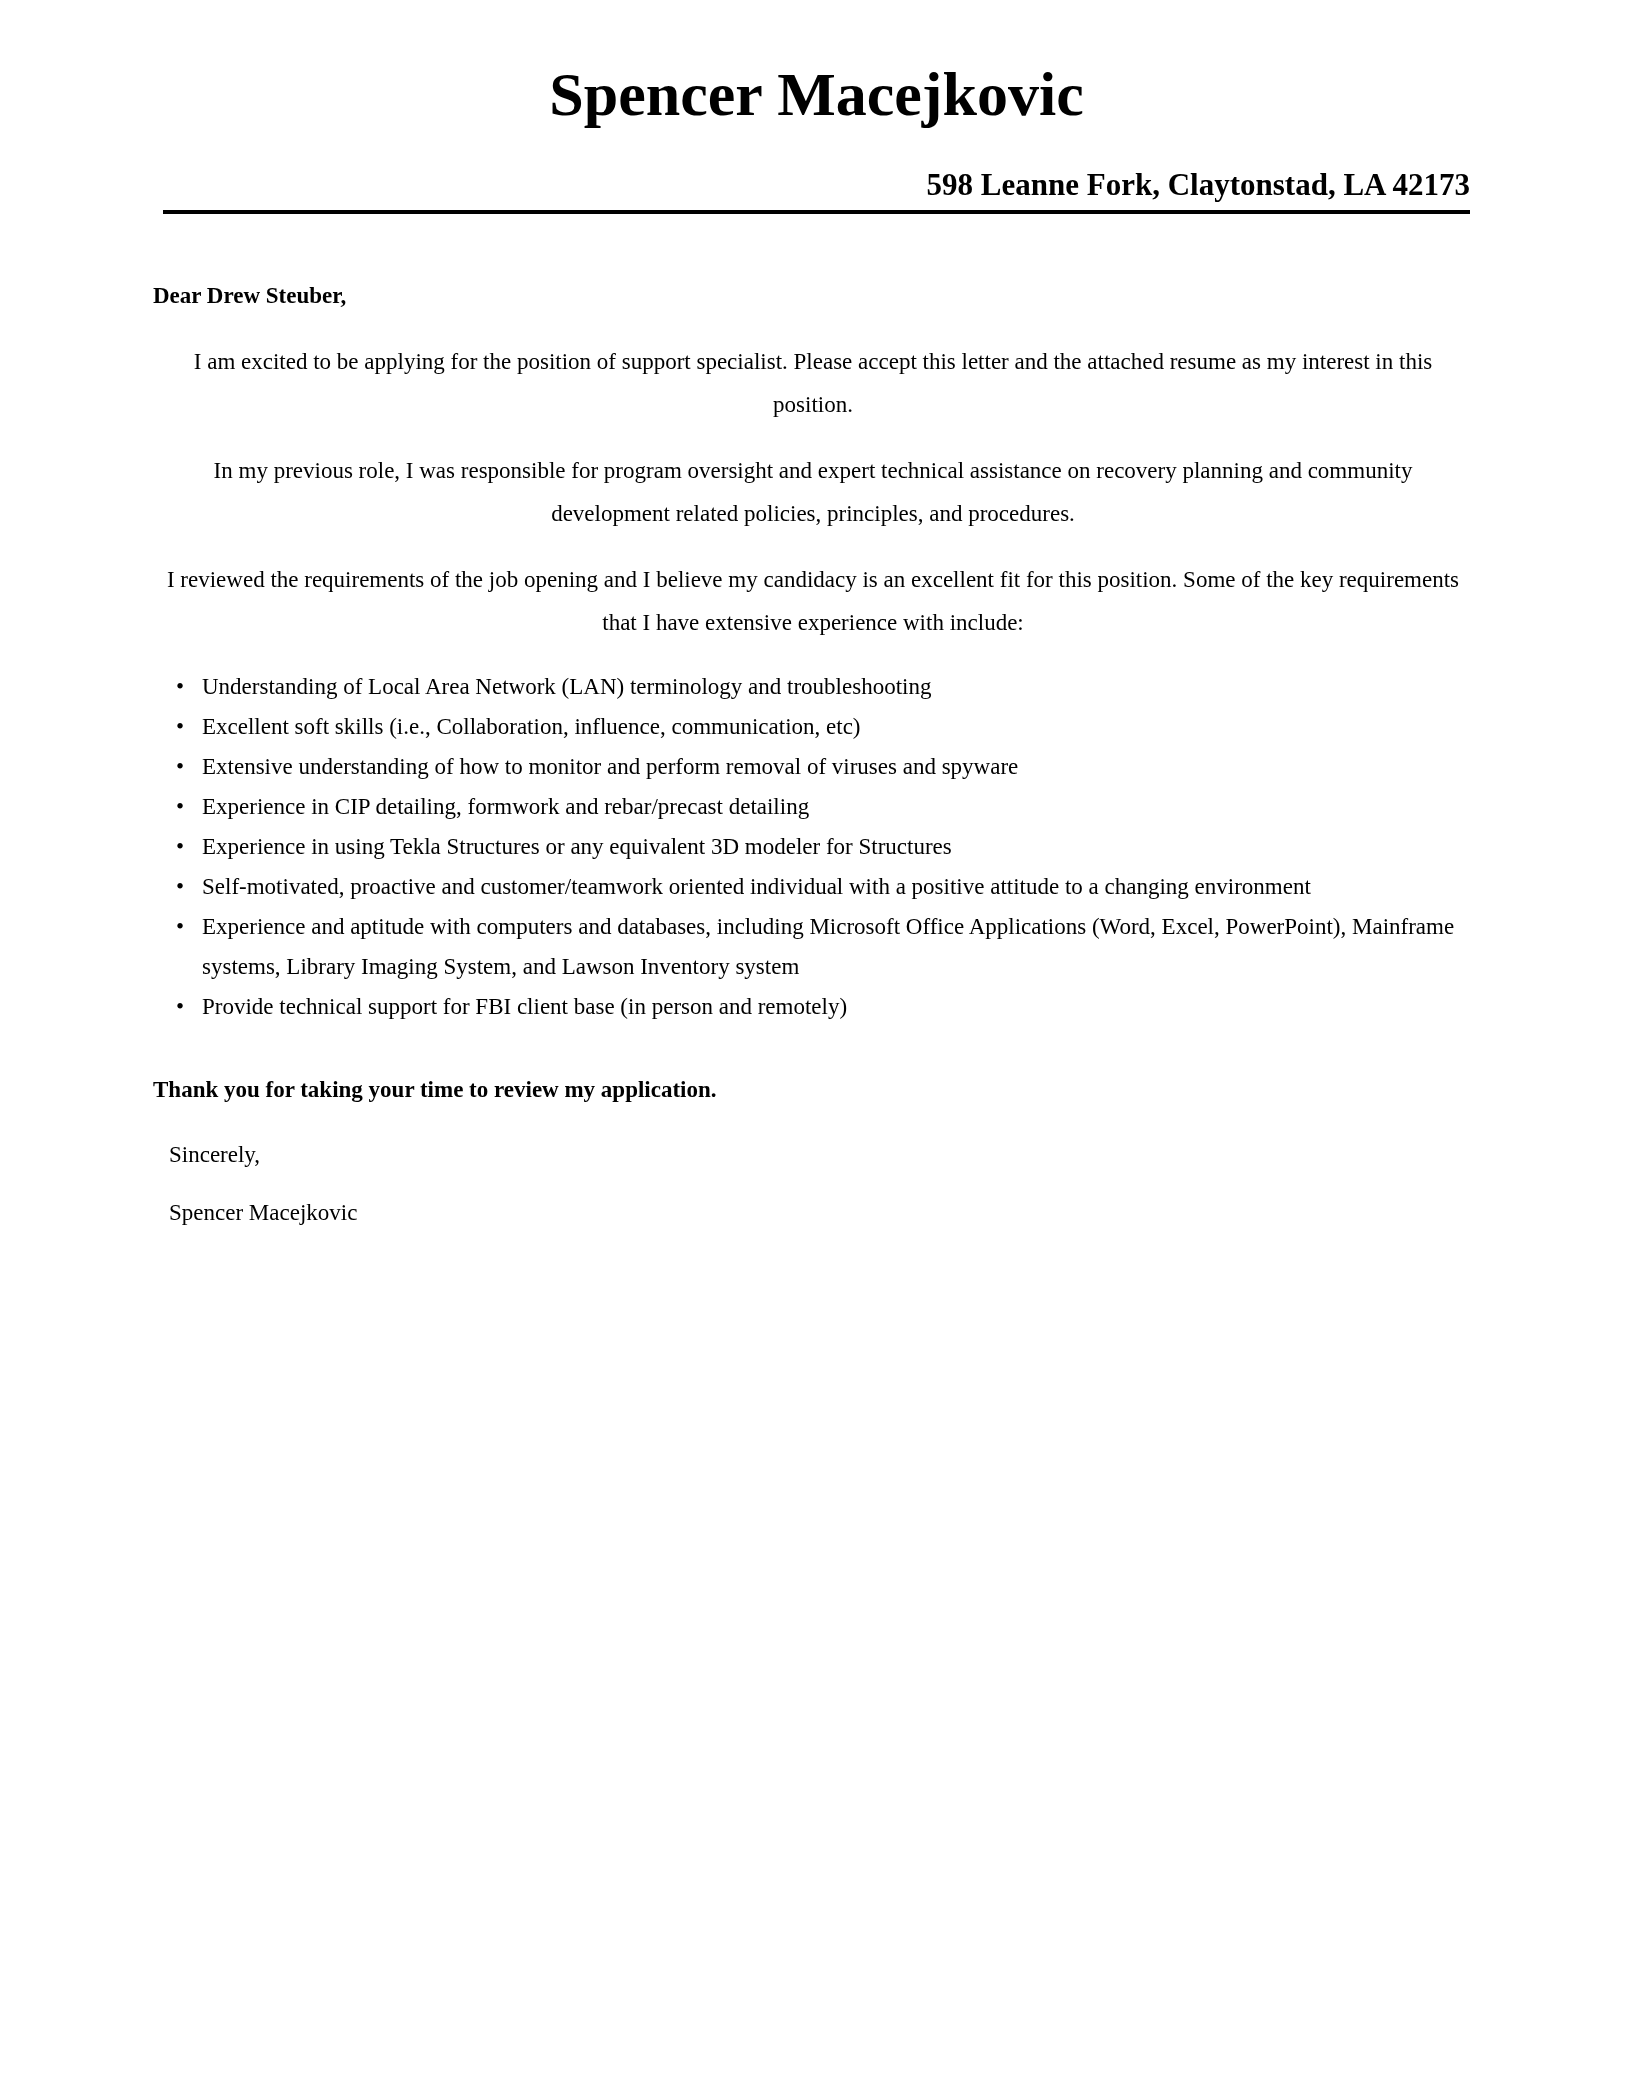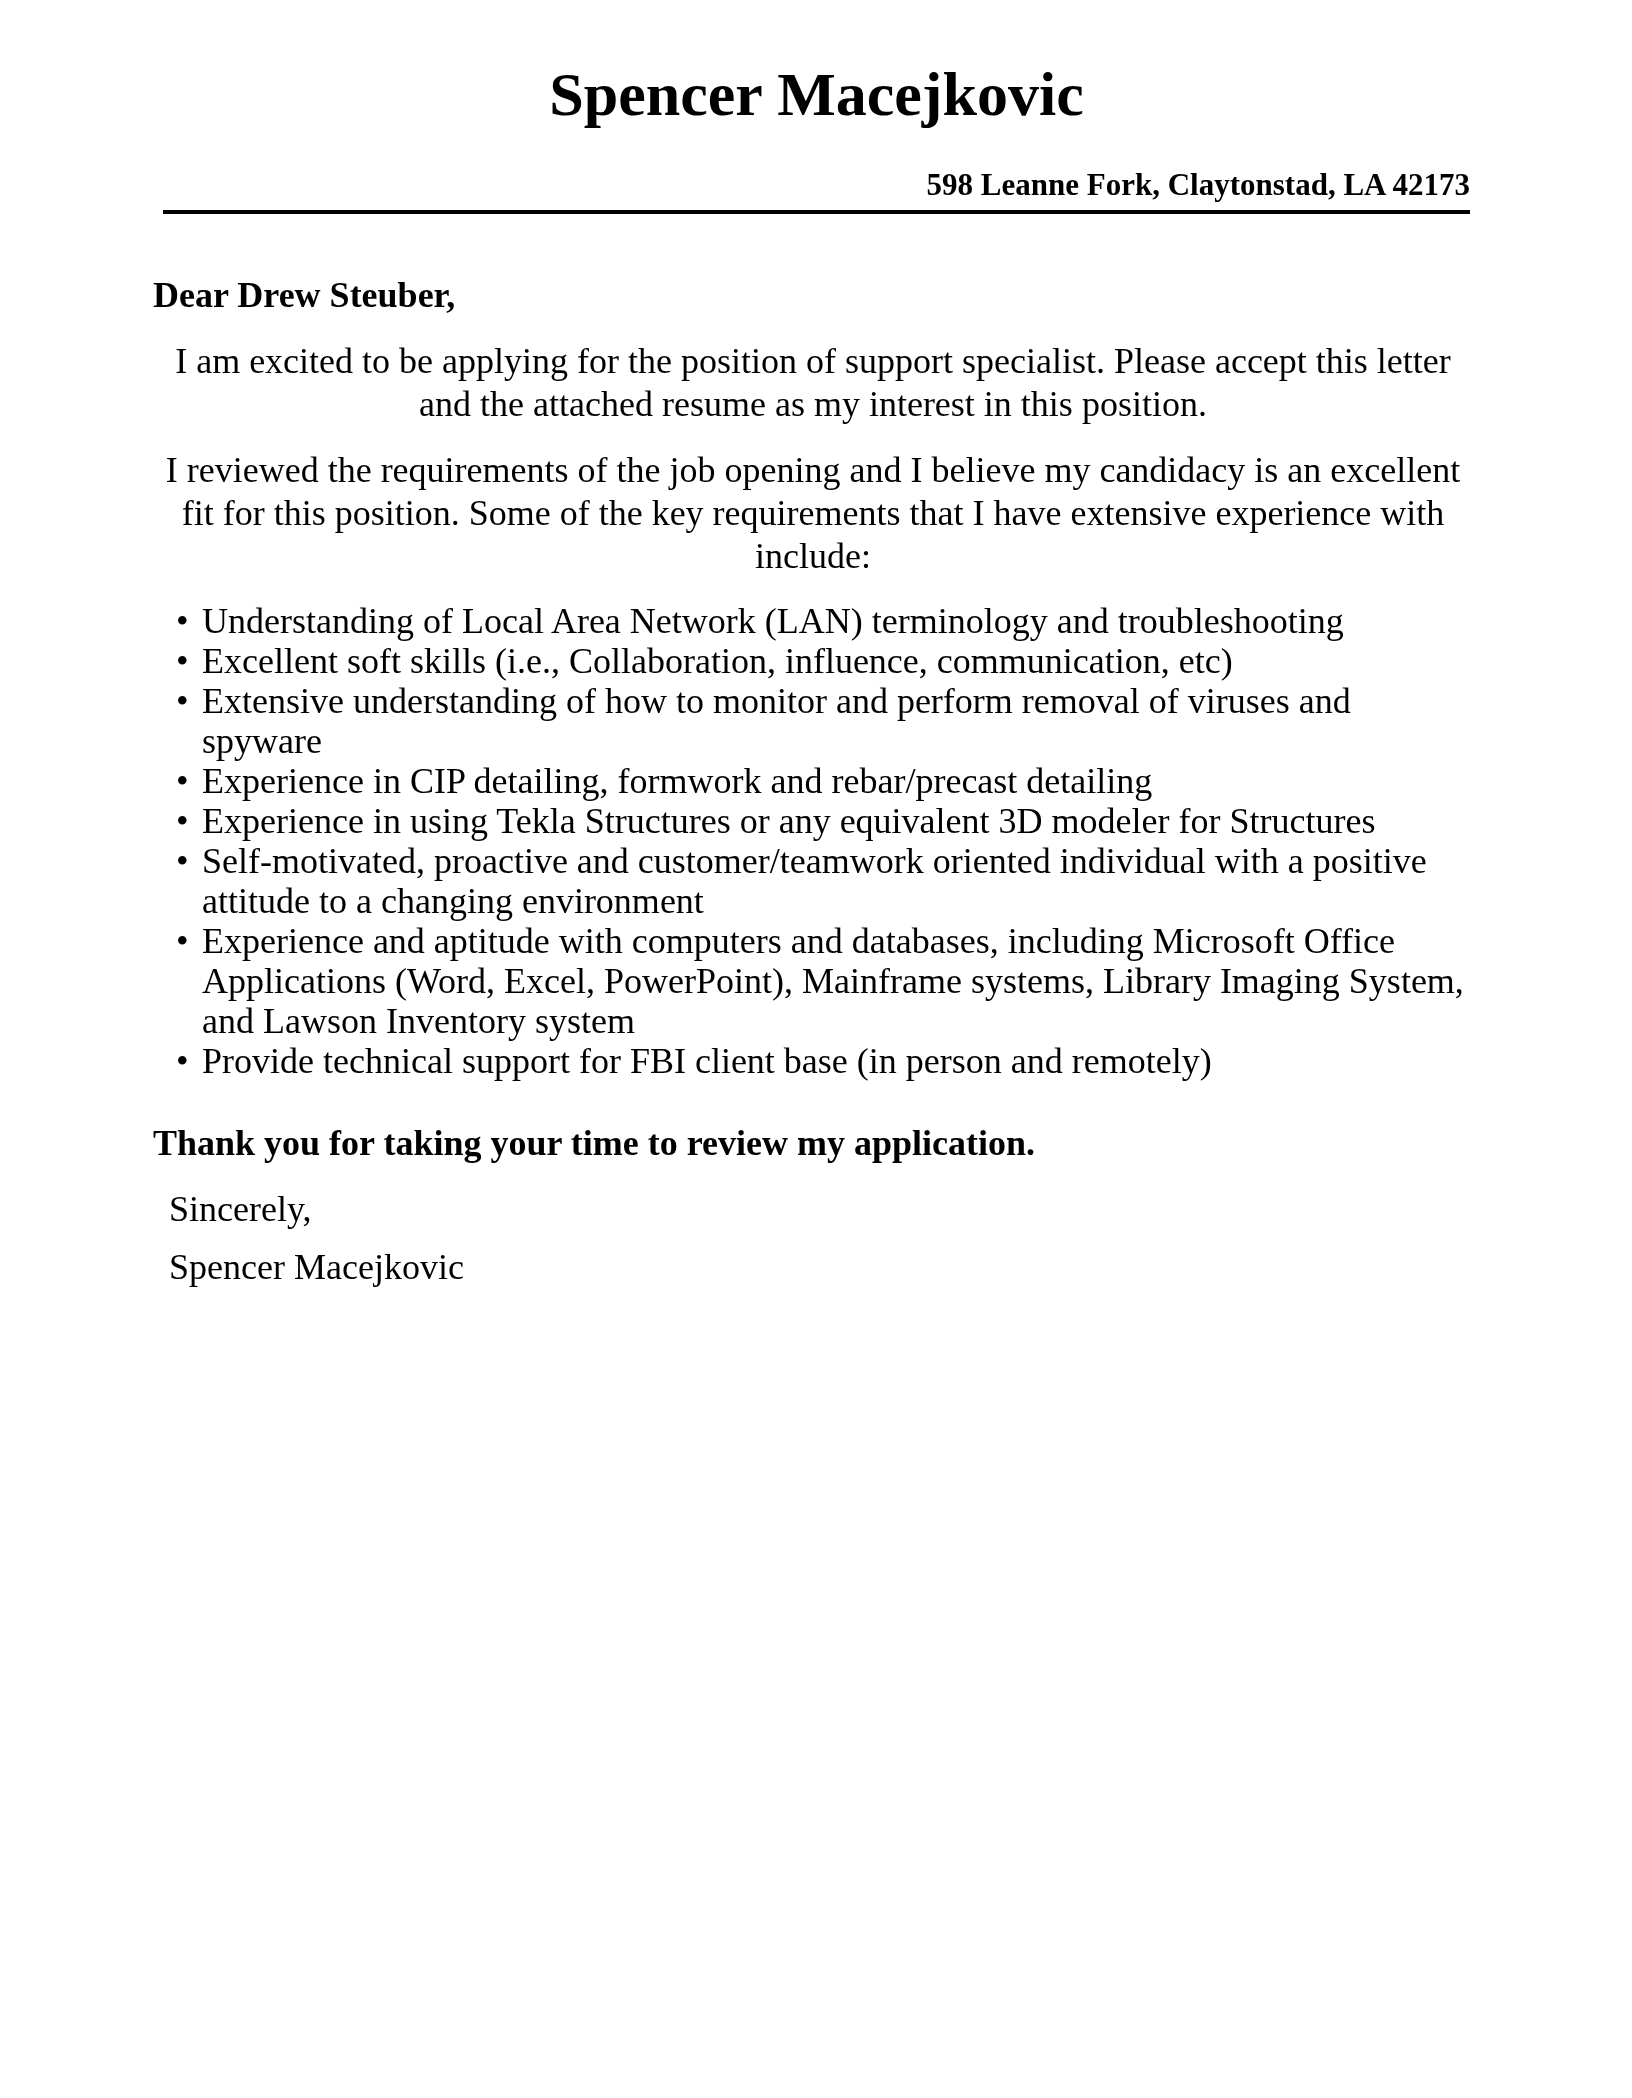--- a/index.html
+++ b/index.html
@@ -53,21 +53,21 @@
       top: 210px;
       width: 1307px;
       height: 4px;
       background: #000000;
     }
     .body {
       position: absolute;
       left: 153px;
       top: 274px;
       width: 1320px;
-      font-size: 36px;
+      font-size: 23px;
       line-height: 43px;
     }
     .salutation {
       font-weight: bold;
       margin: 0 0 23px 0;
     }
     .para {
       margin: 0 0 23px 0;
       text-align: center;
     }
@@ -104,20 +104,21 @@
     <h1 class="name">Spencer Macejkovic</h1>
     <p class="address">598 Leanne Fork, Claytonstad, LA 42173</p>
   </div>
 
   <div class="rule"></div>
 
   <div class="body">
     <p class="salutation">Dear Drew Steuber,</p>
 
     <p class="para">I am excited to be applying for the position of support specialist. Please accept this letter and the attached resume as my interest in this position.</p>
+    <p class="para">In my previous role, I was responsible for program oversight and expert technical assistance on recovery planning and community development related policies, principles, and procedures.</p>
     <p class="para">I reviewed the requirements of the job opening and I believe my candidacy is an excellent fit for this position. Some of the key requirements that I have extensive experience with include:</p>
 
     <ul class="reqs">
       <li>
         <span class="bullet">•</span>
         <span>Understanding of Local Area Network (LAN) terminology and troubleshooting</span>
       </li>
       <li>
         <span class="bullet">•</span>
         <span>Excellent soft skills (i.e., Collaboration, influence, communication, etc)</span>

